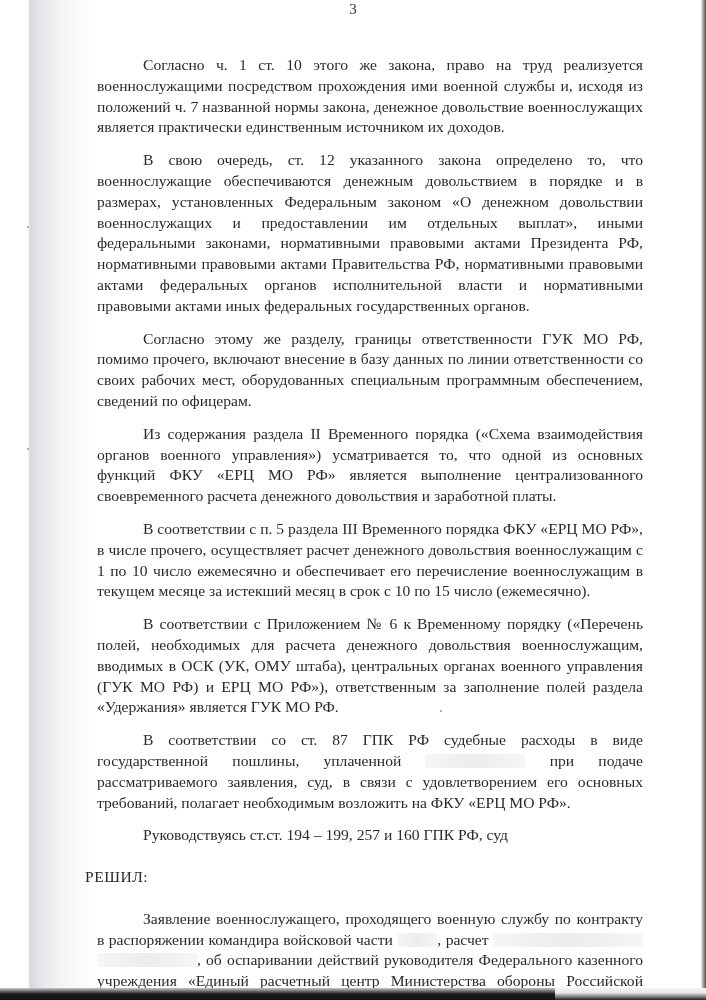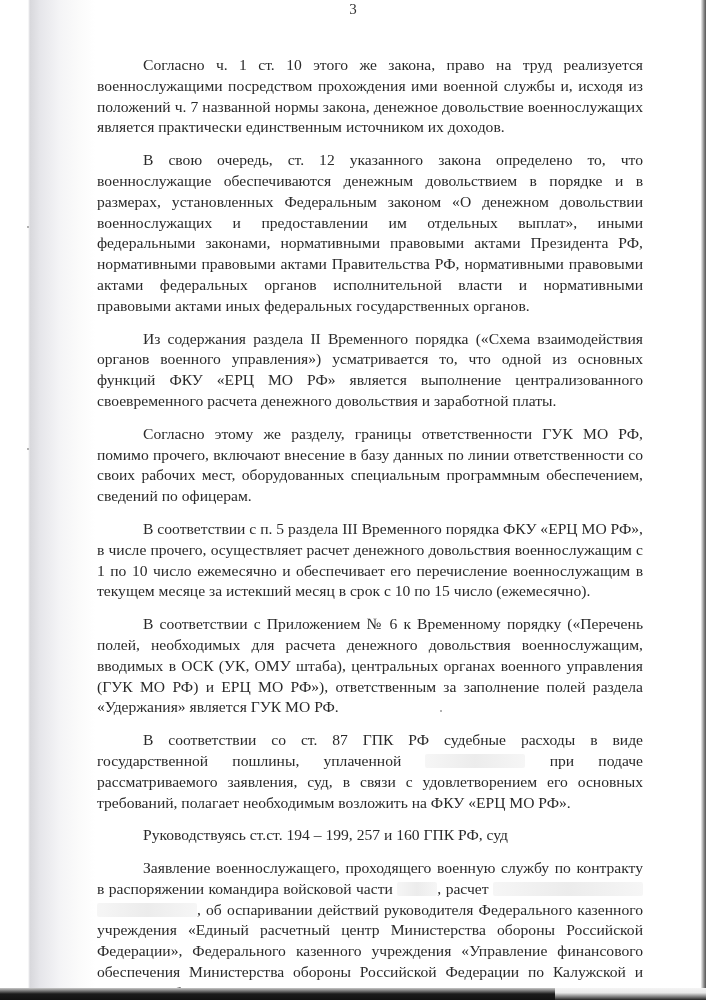--- a/index.html
+++ b/index.html
@@ -49,30 +49,31 @@
 </style>
 </head>
 <body>
 
 <div class="page">
   <div class="page-number">3</div>
 
   <div class="text">
     <p>Согласно ч. 1 ст. 10 этого же закона, право на труд реализуется военнослужащими посредством прохождения ими военной службы и, исходя из положений ч. 7 названной нормы закона, денежное довольствие военнослужащих является практически единственным источником их доходов.</p>
     <p>В свою очередь, ст. 12 указанного закона определено то, что военнослужащие обеспечиваются денежным довольствием в порядке и в размерах, установленных Федеральным законом «О денежном довольствии военнослужащих и предоставлении им отдельных выплат», иными федеральными законами, нормативными правовыми актами Президента РФ, нормативными правовыми актами Правительства РФ, нормативными правовыми актами федеральных органов исполнительной власти и нормативными правовыми актами иных федеральных государственных органов.</p>
+    <p>Согласно этому же разделу, границы ответственности ГУК МО РФ, помимо прочего, включают внесение в базу данных по линии ответственности со своих рабочих мест, оборудованных специальным программным обеспечением, сведений по офицерам.</p>
     <p>Из содержания раздела II Временного порядка («Схема взаимодействия органов военного управления») усматривается то, что одной из основных функций ФКУ «ЕРЦ МО РФ» является выполнение централизованного своевременного расчета денежного довольствия и заработной платы.</p>
-    <p>Согласно этому же разделу, границы ответственности ГУК МО РФ, помимо прочего, включают внесение в базу данных по линии ответственности со своих рабочих мест, оборудованных специальным программным обеспечением, сведений по офицерам.</p>
     <p>В соответствии с п. 5 раздела III Временного порядка ФКУ «ЕРЦ МО РФ», в числе прочего, осуществляет расчет денежного довольствия военнослужащим с 1 по 10 число ежемесячно и обеспечивает его перечисление военнослужащим в текущем месяце за истекший месяц в срок с 10 по 15 число (ежемесячно).</p>
     <p>В соответствии с Приложением № 6 к Временному порядку («Перечень полей, необходимых для расчета денежного довольствия военнослужащим, вводимых в ОСК (УК, ОМУ штаба), центральных органах военного управления (ГУК МО РФ) и ЕРЦ МО РФ»), ответственным за заполнение полей раздела «Удержания» является ГУК МО РФ.</p>
     <p>
       <span>В соответствии со ст. 87 ГПК РФ судебные расходы в виде государственной пошлины, уплаченной</span>
       <span class="redact" style="width:100px;"></span>
       <span>при подаче рассматриваемого заявления, суд, в связи с удовлетворением его основных требований, полагает необходимым возложить на ФКУ «ЕРЦ МО РФ».</span>
     </p>
     <p>Руководствуясь ст.ст. 194 – 199, 257 и 160 ГПК РФ, суд</p>
+    <p class="heading">РЕШИЛ:</p>
     <p>
       <span>Заявление военнослужащего, проходящего военную службу по контракту в распоряжении командира войсковой части</span>
       <span class="redact" style="width:40px;"></span><span>, расчет</span>
       <span class="redact" style="width:150px;"></span>
       <span class="redact" style="width:100px;"></span><span>, об оспаривании действий руководителя Федерального казенного учреждения «Единый расчетный центр Министерства обороны Российской Федерации», Федерального казенного учреждения «Управление финансового обеспечения Министерства обороны Российской Федерации по Калужской и Тульской областям» и начальника Главного управления кадров Министерства обороны РФ, связанных с удержанием с заявителя алиментов, – удовлетворить.</span>
     </p>
 
   </div>
 
   <div class="speck" style="left:440px; top:710px;"></div>

